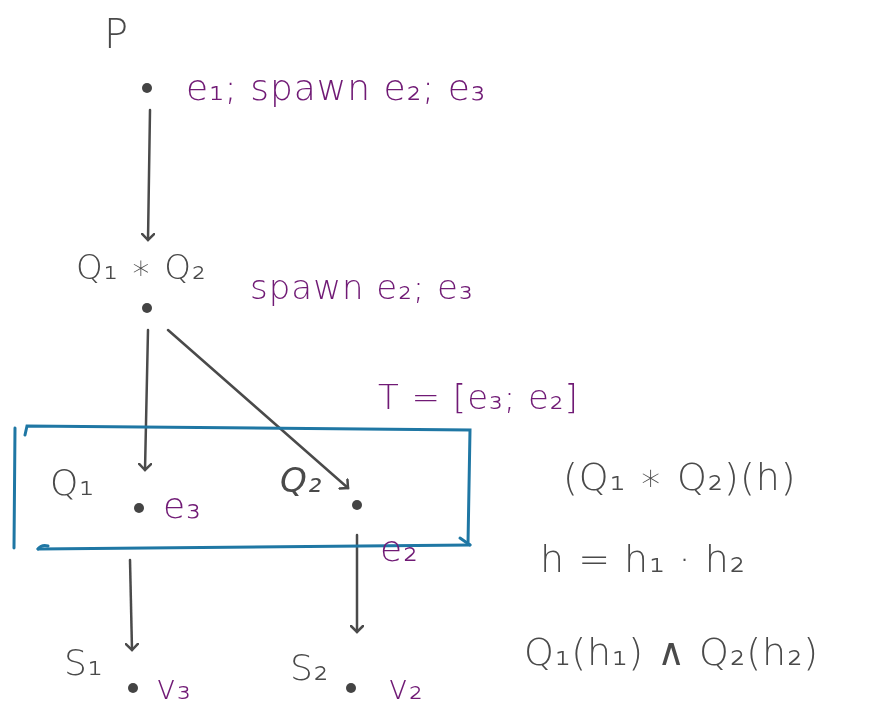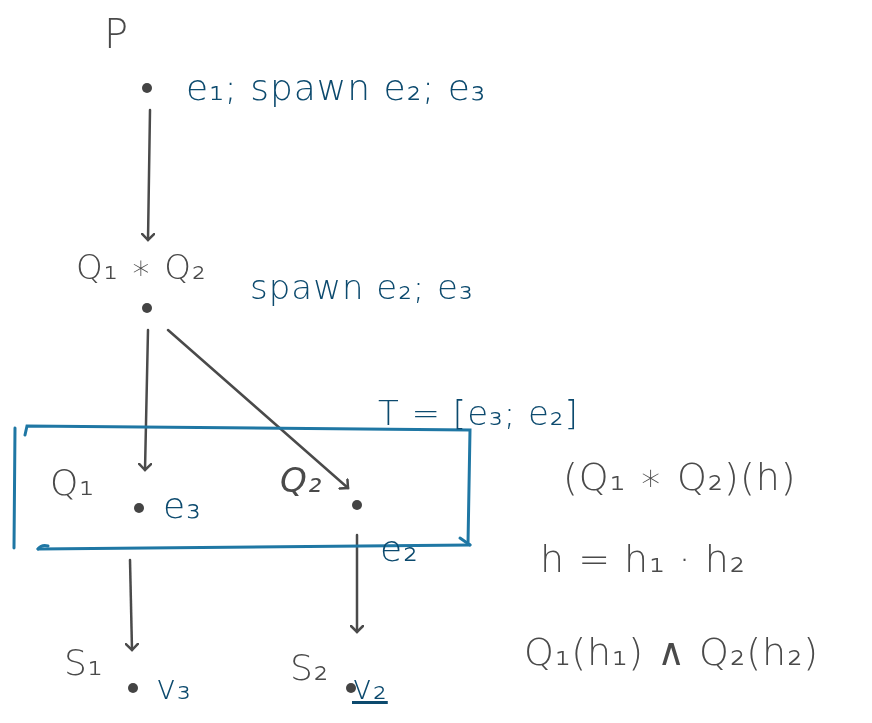--- a/index.html
+++ b/index.html
@@ -1,20 +1,20 @@
 <!DOCTYPE html>
 <html><head>
 <meta charset="utf-8">
 <style>
   html, body { margin: 0; padding: 0; background: #ffffff; }
   body { width: 872px; height: 723px; position: relative; overflow: hidden; font-family: "DejaVu Sans", sans-serif; }
   svg.canvas { position: absolute; left: 0; top: 0; }
   .lbl { position: absolute; white-space: nowrap; line-height: 1; }
   .dark { color: #4a4a4a; }
-  .teal { color: #0c4a6e; }
+  .teal { color: #701a75; }
   .hand { font-family: "DejaVu Sans", sans-serif; font-weight: 300; letter-spacing: 1px; }
   .dot { position: absolute; width: 10px; height: 10px; border-radius: 50%; background: #444; }
 </style>
 </head>
 <body>
 
 <svg class="canvas" width="872" height="723">
   <defs>
     <marker id="ah" markerWidth="14" markerHeight="14" refX="7" refY="7" orient="auto" markerUnits="userSpaceOnUse">
       <path d="M1,1 L7,7 L1,13" fill="none" stroke="#4a4a4a" stroke-width="2.5" stroke-linecap="round"></path>
@@ -47,33 +47,33 @@
 </svg>
 
 <div class="lbl dark hand" style="left:104px;top:14px;font-size:40px;">P</div>
 <div class="dot" style="left:142px;top:83px;"></div>
 <div class="lbl teal hand" style="left:186px;top:70px;font-size:36px;">e₁; spawn e₂; e₃</div>
 
 <div class="lbl dark hand" style="left:76px;top:250px;font-size:34px;">Q₁ ∗ Q₂</div>
 <div class="dot" style="left:142px;top:303px;"></div>
 <div class="lbl teal hand" style="left:250px;top:270px;font-size:34px;text-align:center;">spawn e₂; e₃</div>
 
-<div class="lbl teal hand" style="left:378px;top:396px;font-size:34px;">T = [e₃; e₂]</div>
+<div class="lbl teal hand" style="left:378px;top:380px;font-size:34px;">T = [e₃; e₂]</div>
 
 <div class="lbl dark hand" style="left:50px;top:465px;font-size:36px;text-align:right;">Q₁</div>
 <div class="dot" style="left:134px;top:503px;"></div>
 <div class="lbl teal hand" style="left:163px;top:488px;font-size:36px;">e₃</div>
 
 <div class="lbl dark hand" style="left:280px;top:463px;font-size:34px;font-style:italic;">Q₂</div>
 <div class="dot" style="left:352px;top:500px;"></div>
 <div class="lbl teal hand" style="left:380px;top:483px;font-size:36px;margin-top:48px;">e₂</div>
 
 <div class="lbl dark hand" style="left:64px;top:645px;font-size:36px;">S₁</div>
 <div class="dot" style="left:128px;top:683px;"></div>
 <div class="lbl teal hand" style="left:156px;top:670px;font-size:34px;">v₃</div>
 
 <div class="lbl dark hand" style="left:290px;top:650px;font-size:36px;">S₂</div>
 <div class="dot" style="left:346px;top:683px;"></div>
-<div class="lbl teal hand" style="left:352px;top:670px;font-size:34px;text-decoration:underline;">v₂</div>
+<div class="lbl teal hand" style="left:388px;top:670px;font-size:34px;">v₂</div>
 
 <div class="lbl dark hand" style="left:532px;top:458px;font-size:38px;margin-left:31px;">(Q₁ ∗ Q₂)(h)</div>
 <div class="lbl dark hand" style="left:540px;top:540px;font-size:38px;">h = h₁ · h₂</div>
 <div class="lbl dark hand" style="left:524px;top:625px;font-size:38px;margin-top:8px;">Q₁(h₁) ∧ Q₂(h₂)</div>
 
 </body></html>

